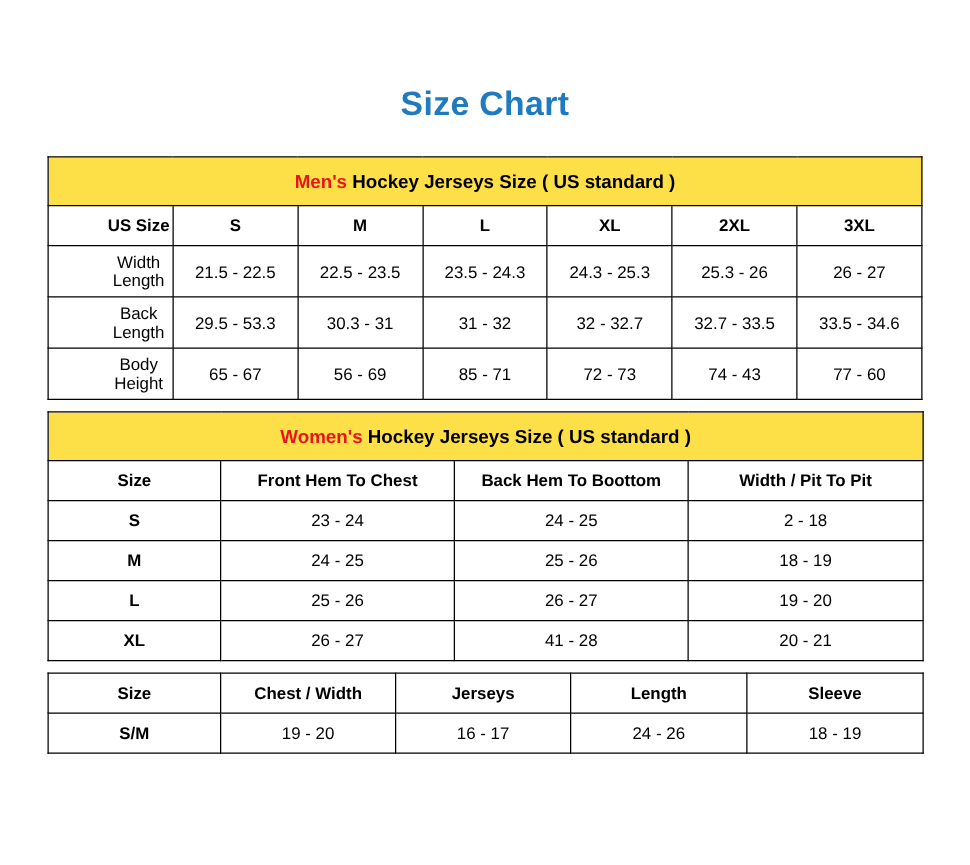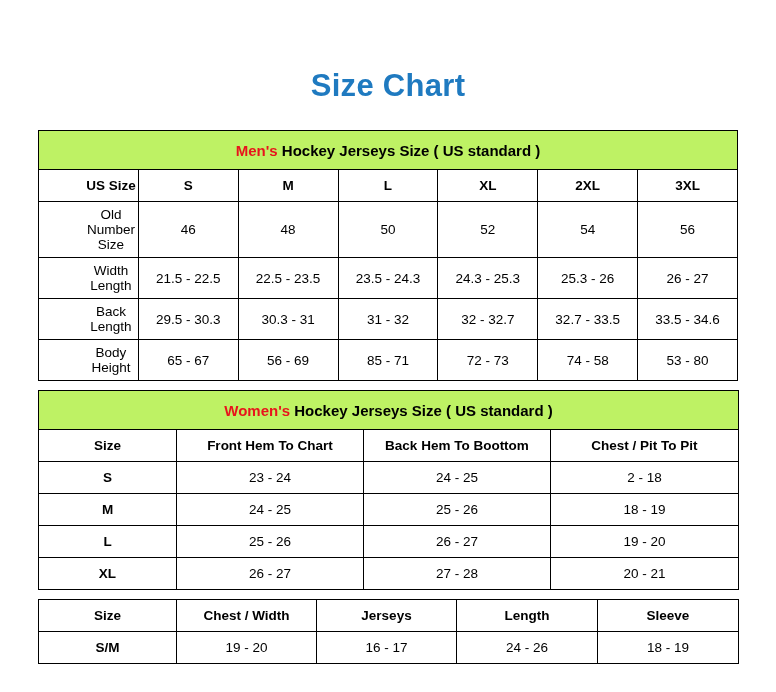--- a/index.html
+++ b/index.html
@@ -17,21 +17,21 @@
   }
   .page {
     width: 776px;
     height: 692px;
     position: relative;
     box-sizing: border-box;
   }
   .title {
     text-align: center;
     color: #1f7ac0;
-    font-size: 31px;
+    font-size: 27px;
     font-weight: bold;
     margin: 0;
     padding-top: 68px;
     letter-spacing: 0.3px;
   }
   .tables {
     margin: 0 auto;
     width: 700px;
     padding-top: 26px;
   }
@@ -44,21 +44,21 @@
     border: 1px solid #000000;
     font-size: 13.5px;
     text-align: center;
     padding: 5px 2px;
     font-weight: normal;
     background: #ffffff;
     vertical-align: middle;
     height: 21px;
   }
   .banner td {
-    background: #bef264;
+    background: #fde047;
     font-weight: bold;
     font-size: 15px;
     padding: 7px 2px;
     height: 24px;
   }
   .banner .accent {
     color: #e8141c;
   }
   .hdr td {
     font-weight: bold;
@@ -94,76 +94,67 @@
         <tr class="hdr">
           <td class="rowlabel">US Size</td>
           <td>S</td>
           <td>M</td>
           <td>L</td>
           <td>XL</td>
           <td>2XL</td>
           <td>3XL</td>
         </tr>
         <tr>
-          <td class="rowlabel">Old Number Size</td>
-          <td>46</td>
-          <td>48</td>
-          <td>50</td>
-          <td>52</td>
-          <td>54</td>
-          <td>56</td>
-        </tr>
-        <tr>
           <td class="rowlabel">Width Length</td>
           <td>21.5 - 22.5</td>
           <td>22.5 - 23.5</td>
           <td>23.5 - 24.3</td>
           <td>24.3 - 25.3</td>
           <td>25.3 - 26</td>
           <td>26 - 27</td>
         </tr>
         <tr>
           <td class="rowlabel">Back Length</td>
-          <td>29.5 - 30.3</td>
+          <td>29.5 - 53.3</td>
           <td>30.3 - 31</td>
           <td>31 - 32</td>
           <td>32 - 32.7</td>
           <td>32.7 - 33.5</td>
           <td>33.5 - 34.6</td>
         </tr>
         <tr>
           <td class="rowlabel">Body Height</td>
           <td>65 - 67</td>
           <td>56 - 69</td>
           <td>85 - 71</td>
           <td>72 - 73</td>
-          <td>74 - 58</td>
-          <td>53 - 80</td>
+          <td>74 - 43</td>
+          <td>77 - 60</td>
         </tr>
       </tbody>
     </table>
 
     <div class="spacer"></div>
 
     <table>
       <colgroup>
         <col style="width:138px">
         <col style="width:187px">
         <col style="width:187px">
         <col style="width:188px">
       </colgroup>
       <tbody>
         <tr class="banner">
           <td colspan="4"><span class="accent">Women's</span><span> Hockey Jerseys Size ( US standard )</span></td>
         </tr>
         <tr class="hdr">
           <td>Size</td>
-          <td>Front Hem To Chart</td>
+          <td>Front Hem To Chest</td>
           <td>Back Hem To Boottom</td>
-          <td>Chest / Pit To Pit</td>
+          <td>Width / Pit To Pit</td>
         </tr>
         <tr>
           <td class="bold">S</td>
           <td>23 - 24</td>
           <td>24 - 25</td>
           <td>2 - 18</td>
         </tr>
         <tr>
           <td class="bold">M</td>
           <td>24 - 25</td>
@@ -172,21 +163,21 @@
         </tr>
         <tr>
           <td class="bold">L</td>
           <td>25 - 26</td>
           <td>26 - 27</td>
           <td>19 - 20</td>
         </tr>
         <tr>
           <td class="bold">XL</td>
           <td>26 - 27</td>
-          <td>27 - 28</td>
+          <td>41 - 28</td>
           <td>20 - 21</td>
         </tr>
       </tbody>
     </table>
 
     <div class="spacer"></div>
 
     <table>
       <colgroup>
         <col style="width:138px">

